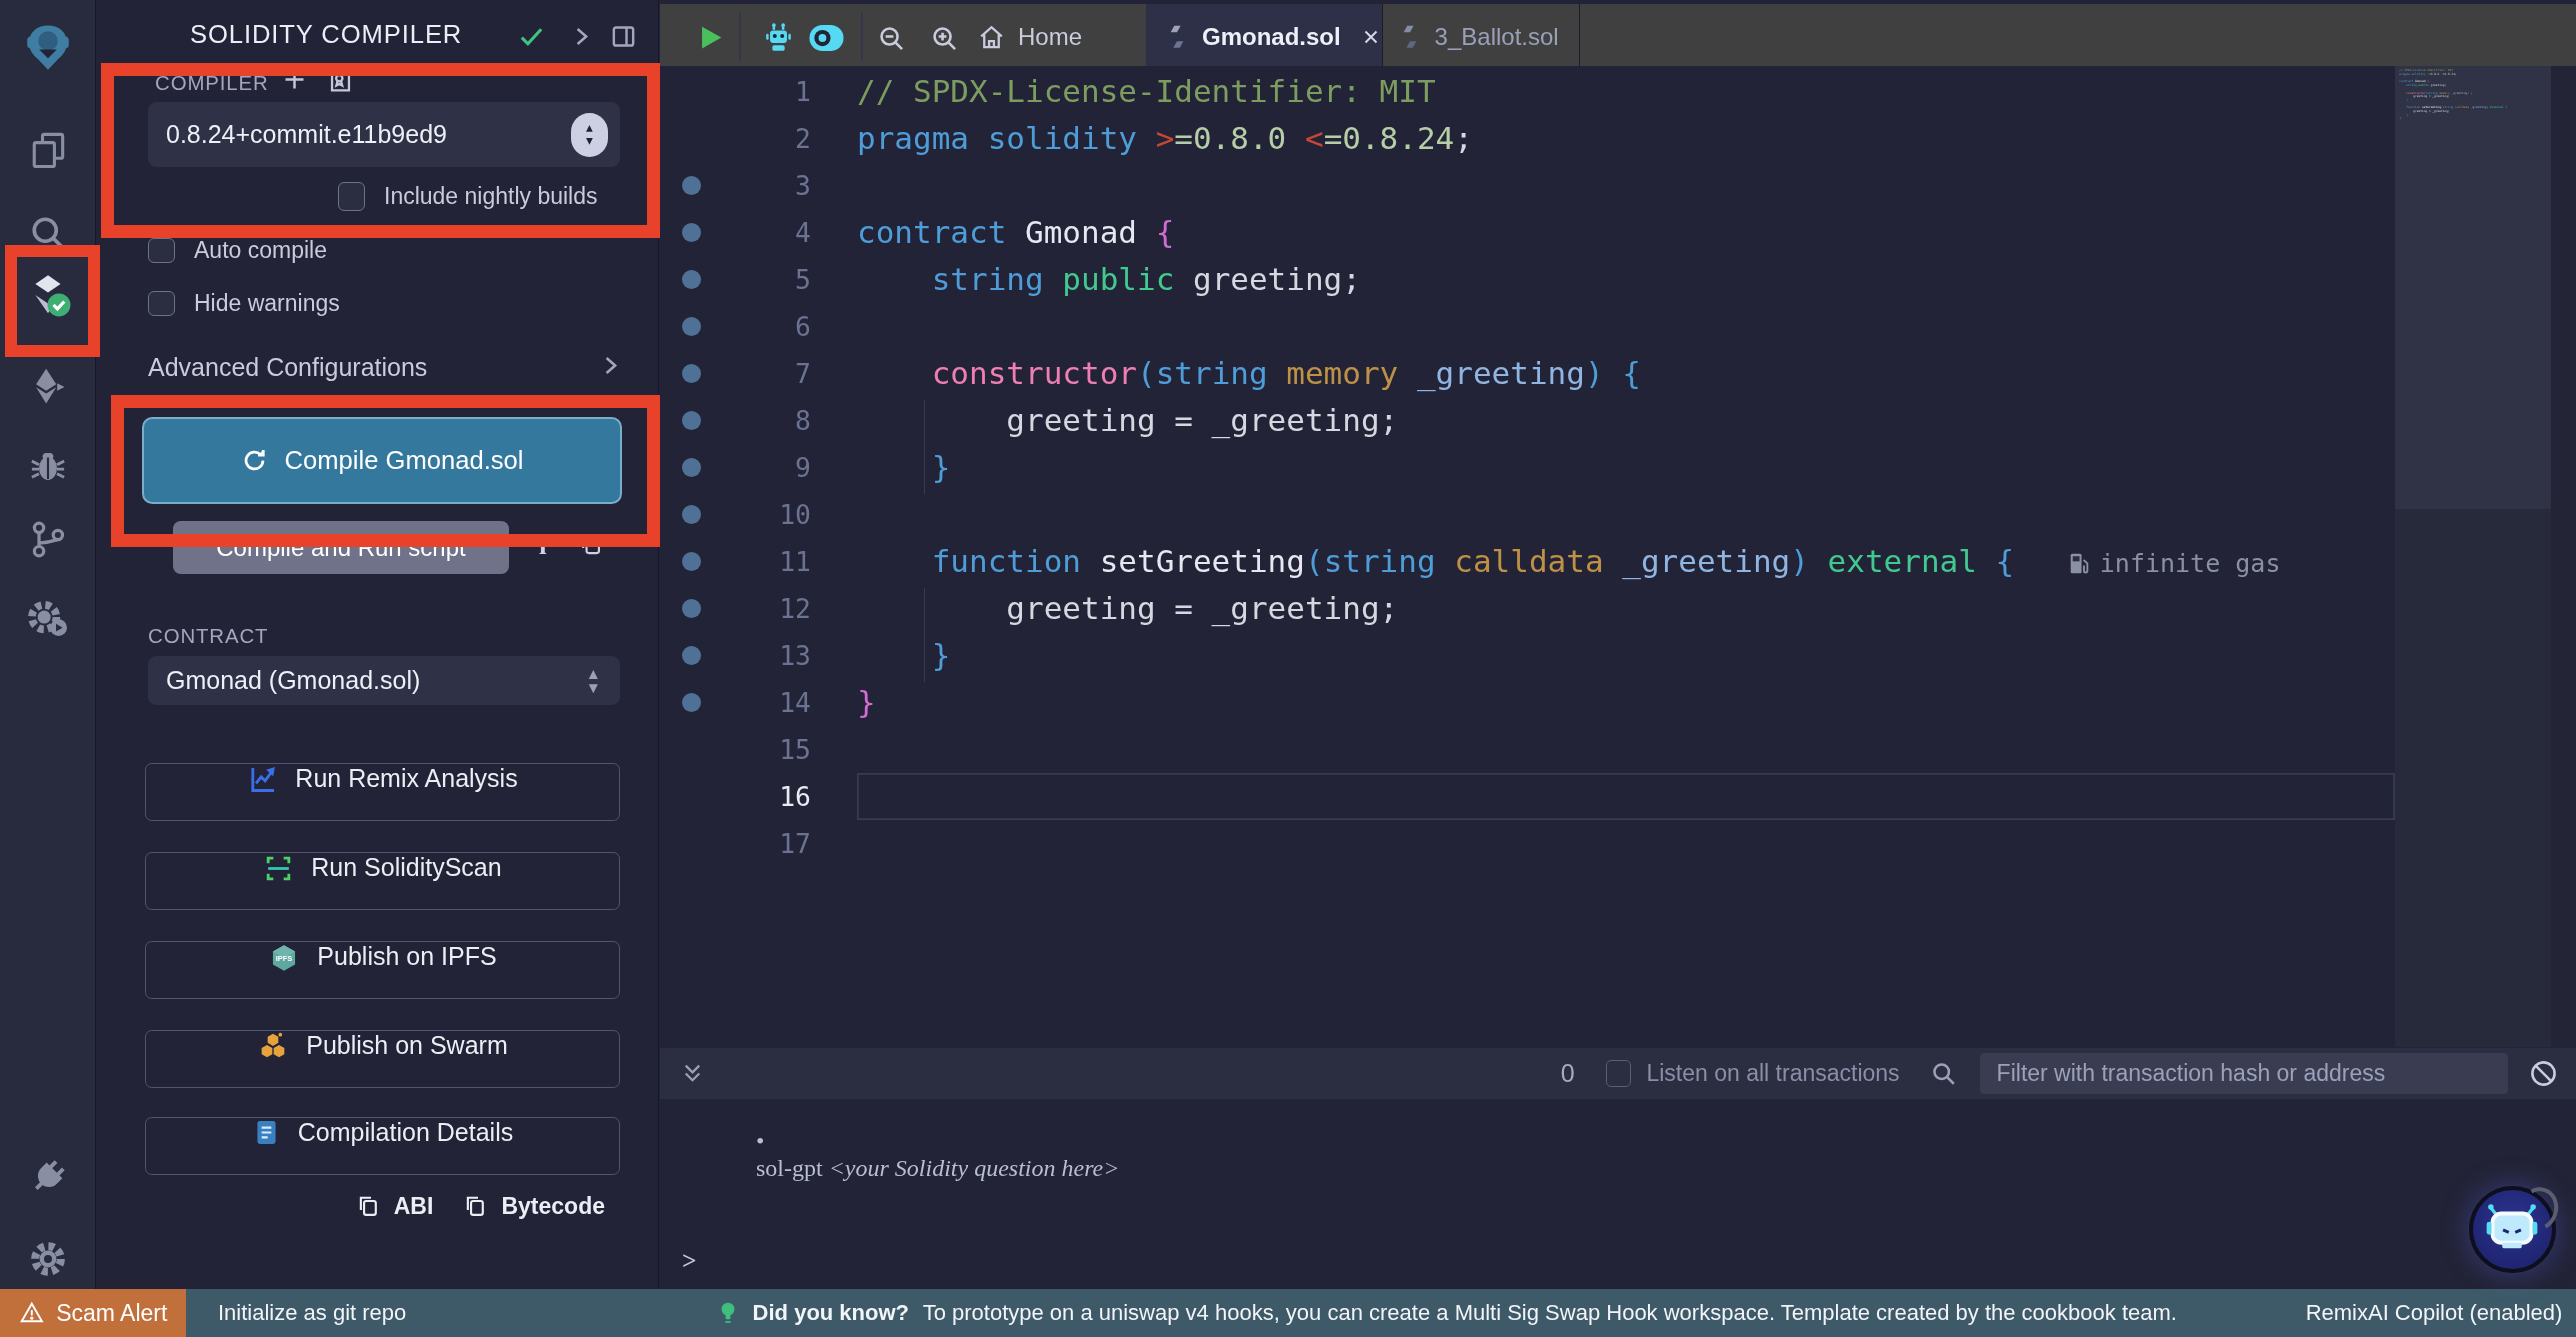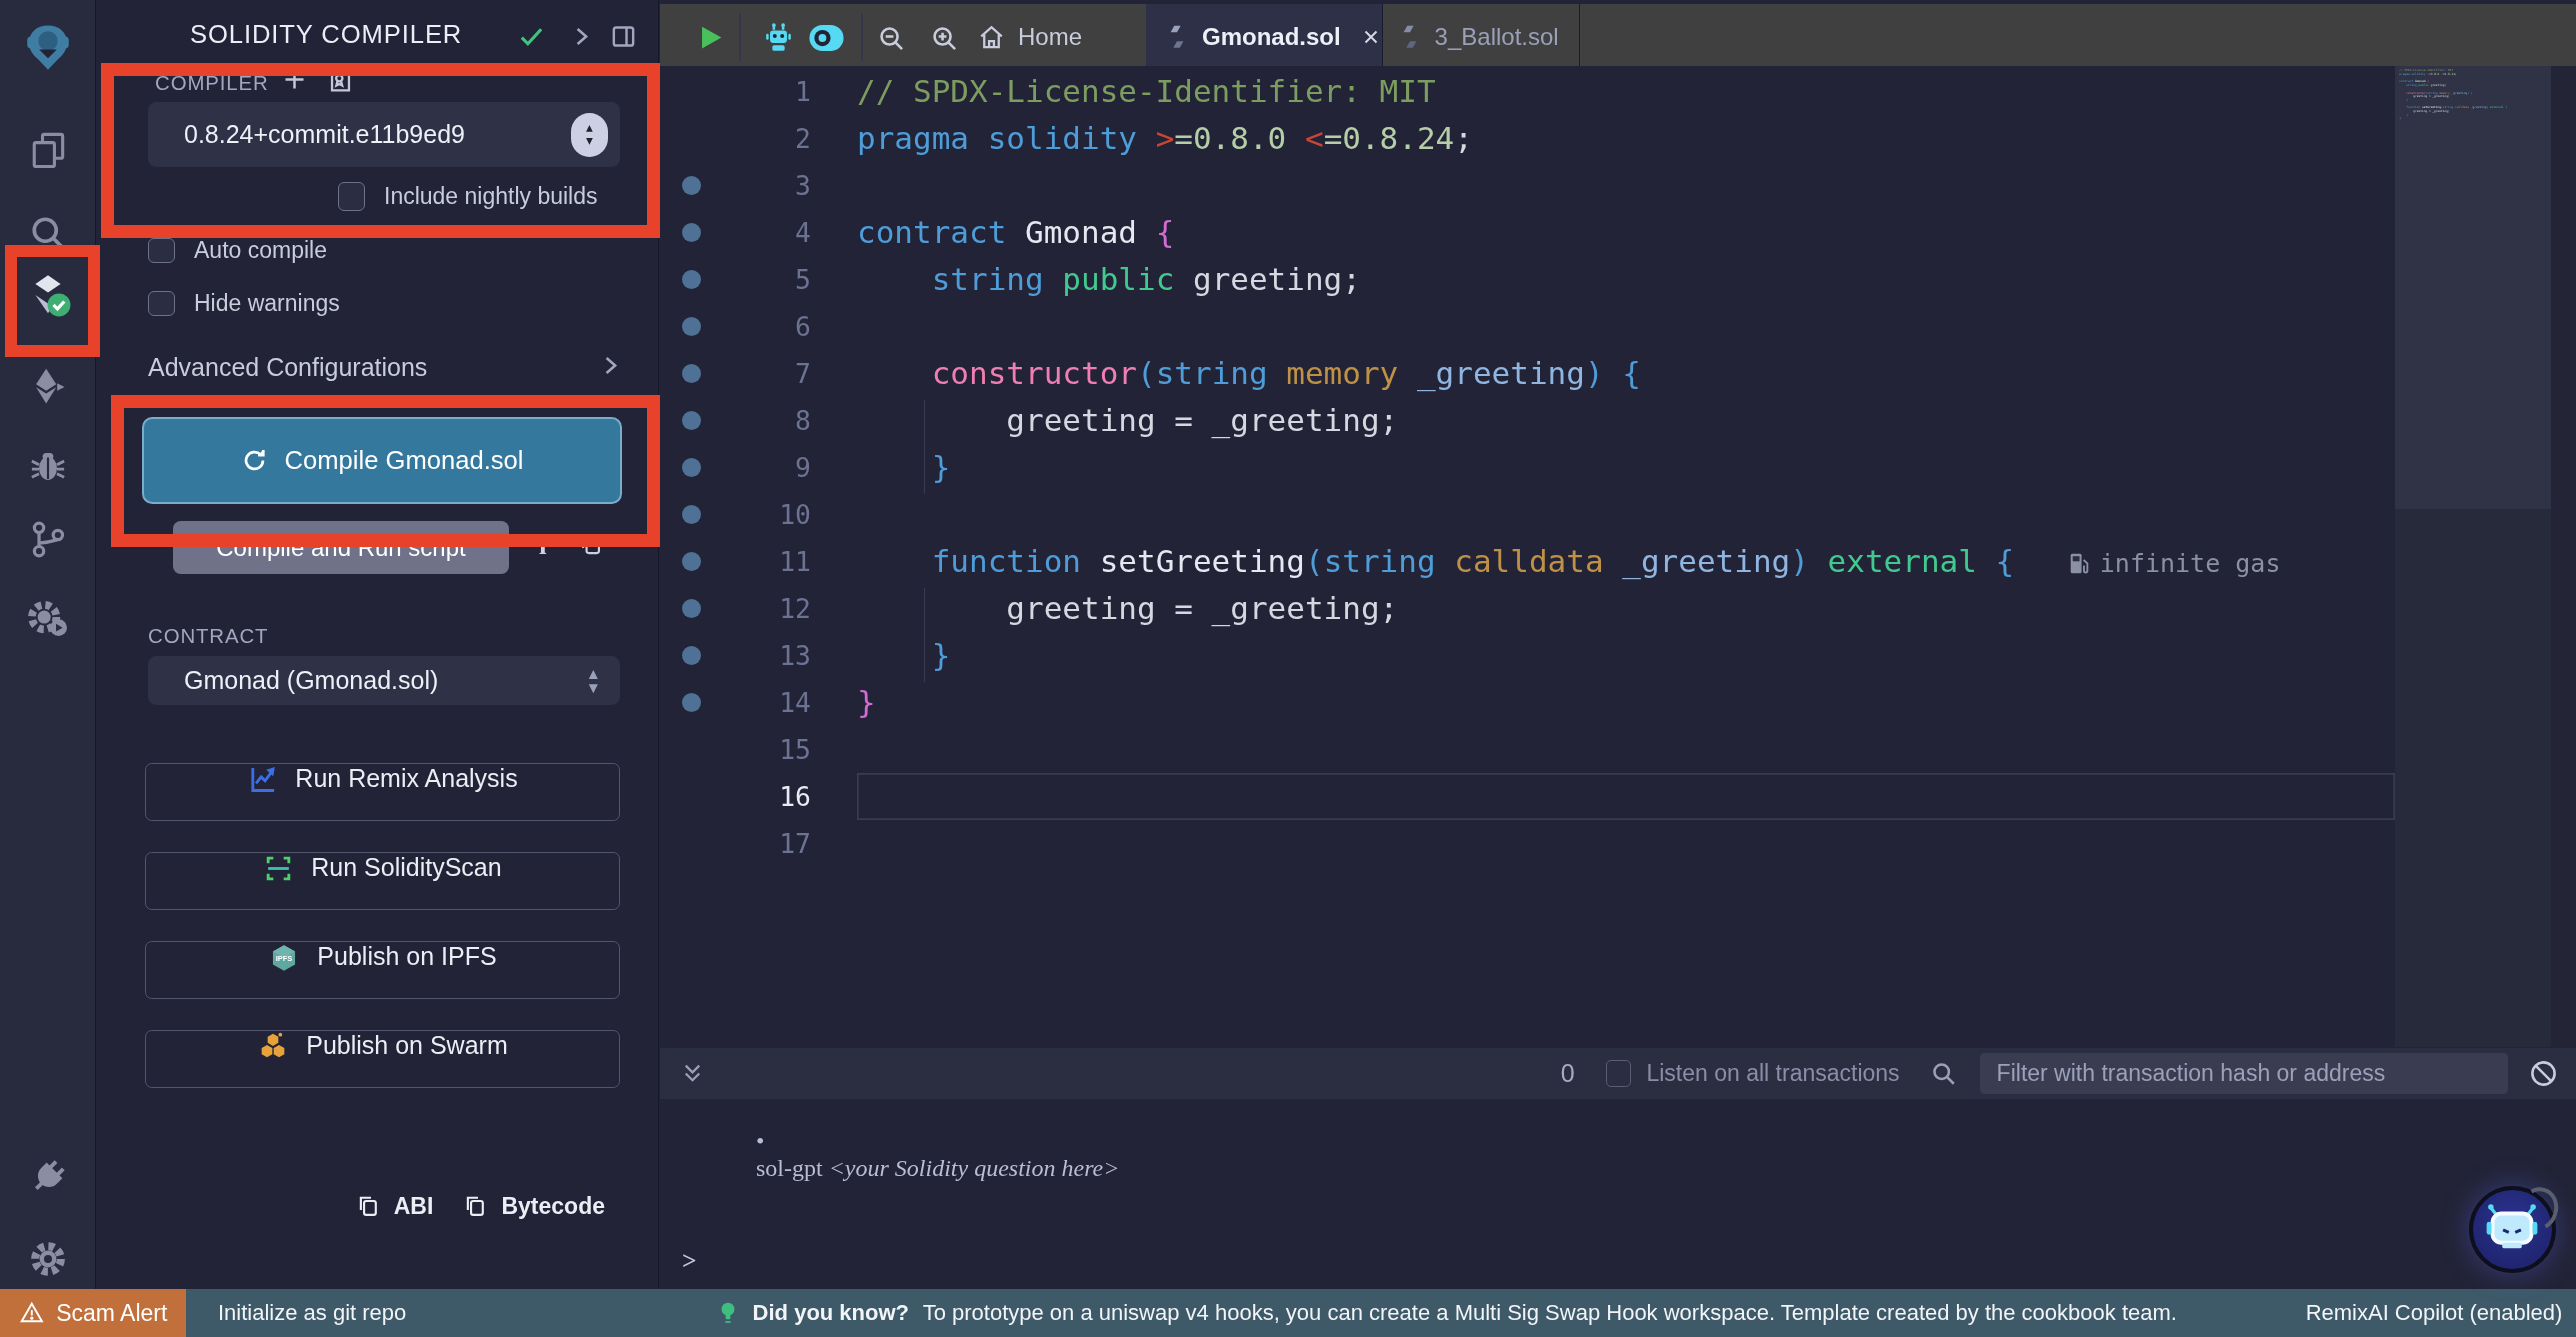--- a/index.html
+++ b/index.html
@@ -10,21 +10,21 @@
   
   .rail{position:absolute;left:0;top:0;width:96px;bottom:48px;background:#282a3d;border-right:1.7px solid #161728;z-index:5}
   .rail-ic{position:absolute;left:50%;transform:translateX(-50%)}
 
   
   .panel{position:absolute;left:98px;top:0;width:561px;bottom:48px;background:#222336;border-right:1.7px solid #161728;z-index:4}
   .panel-title{position:absolute;left:92px;top:20.4px;font-size:25.6px;letter-spacing:0.9px;color:#eceef6}
   .ph-ic{position:absolute;top:22px}
   .sec-label{position:absolute;font-size:20.4px;letter-spacing:0.9px;color:#a3a6bf}
   .select{position:absolute;left:50px;width:472px;background:#2f3147;border-radius:8.5px;display:flex;align-items:center}
-  .select .val{padding-left:36px;font-size:25px;color:#eef0f8;flex:1;white-space:nowrap}
+  .select .val{padding-left:18px;font-size:25px;color:#eef0f8;flex:1;white-space:nowrap}
   .updn-pill{width:37px;height:44px;border-radius:22px;background:#ccd0e2;color:#20222f;display:flex;flex-direction:column;align-items:center;justify-content:center;font-size:13.6px;line-height:12.8px;margin-right:12px}
   .updn-plain{display:flex;flex-direction:column;align-items:center;color:#9aa0b8;font-size:15.3px;line-height:13.6px;margin-right:19px}
   .chk{width:27px;height:29px;border:1.7px solid #6e7288;border-radius:6px;background:#2b2d40}
   .chk-row{position:absolute;display:flex;align-items:center;gap:19px;font-size:23px;color:#c9ccdb}
   .btn-primary{position:absolute;left:44px;width:480px;height:87px;background:#35789e;border:2.6px solid #79aecb;border-radius:10.2px;display:flex;align-items:center;justify-content:center;gap:17px;font-size:25.6px;color:#fff}
   .btn-gray{position:absolute;left:75px;width:336px;height:53px;background:#6f7288;border-radius:7.7px;display:flex;align-items:center;justify-content:center;font-size:24px;color:#fff}
   .btn-outline{position:absolute;left:47px;width:475px;height:58px;background:transparent;border:1.7px solid #52556e;border-radius:6.8px;display:flex;align-items:flex-start;justify-content:center;gap:17px;font-size:25px;color:#eceef5}
   .abi-row{position:absolute;left:0;right:53px;top:1193px;display:flex;justify-content:flex-end;align-items:flex-start;gap:13.6px;font-size:23px;font-weight:bold;color:#eceef6}
 
   
@@ -279,20 +279,27 @@
     <span>Publish on IPFS</span>
   </div>
   <div class="btn-outline" style="top:1030px">
     <svg width="32" height="32" viewBox="0 0 24 24" fill="#e8a23b">
         <polygon points="12,2 16,4.3 16,8.9 12,11.2 8,8.9 8,4.3"></polygon>
         <polygon points="7.5,10.5 11.5,12.8 11.5,17.4 7.5,19.7 3.5,17.4 3.5,12.8"></polygon>
         <polygon points="16.5,10.5 20.5,12.8 20.5,17.4 16.5,19.7 12.5,17.4 12.5,12.8"></polygon>
         <circle cx="17.5" cy="2.8" r="1.4"></circle>
       </svg>
     <span>Publish on Swarm</span>
+  </div>
+  <div class="btn-outline" style="top:1117px">
+    <svg width="29" height="29" viewBox="0 0 24 24">
+        <rect x="4.5" y="2.5" width="15" height="19" rx="2" fill="#3a80c0"></rect>
+        <path d="M8 8h8M8 12h8M8 16h5" stroke="#d8ecff" stroke-width="1.8"></path>
+      </svg>
+    <span>Compilation Details</span>
   </div>
 
   <div class="abi-row">
     <svg width="25.6" height="25.6" viewBox="0 0 24 24" fill="none" stroke="#eceef6" stroke-width="2">
         <rect x="8.5" y="7.5" width="11" height="13" rx="2"></rect>
         <path d="M5.5 16V4.5H15"></path>
       </svg>
     <span>ABI</span>
     <svg width="25.6" height="25.6" viewBox="0 0 24 24" fill="none" stroke="#eceef6" stroke-width="2" style="margin-left:15.3px">
         <rect x="8.5" y="7.5" width="11" height="13" rx="2"></rect>

